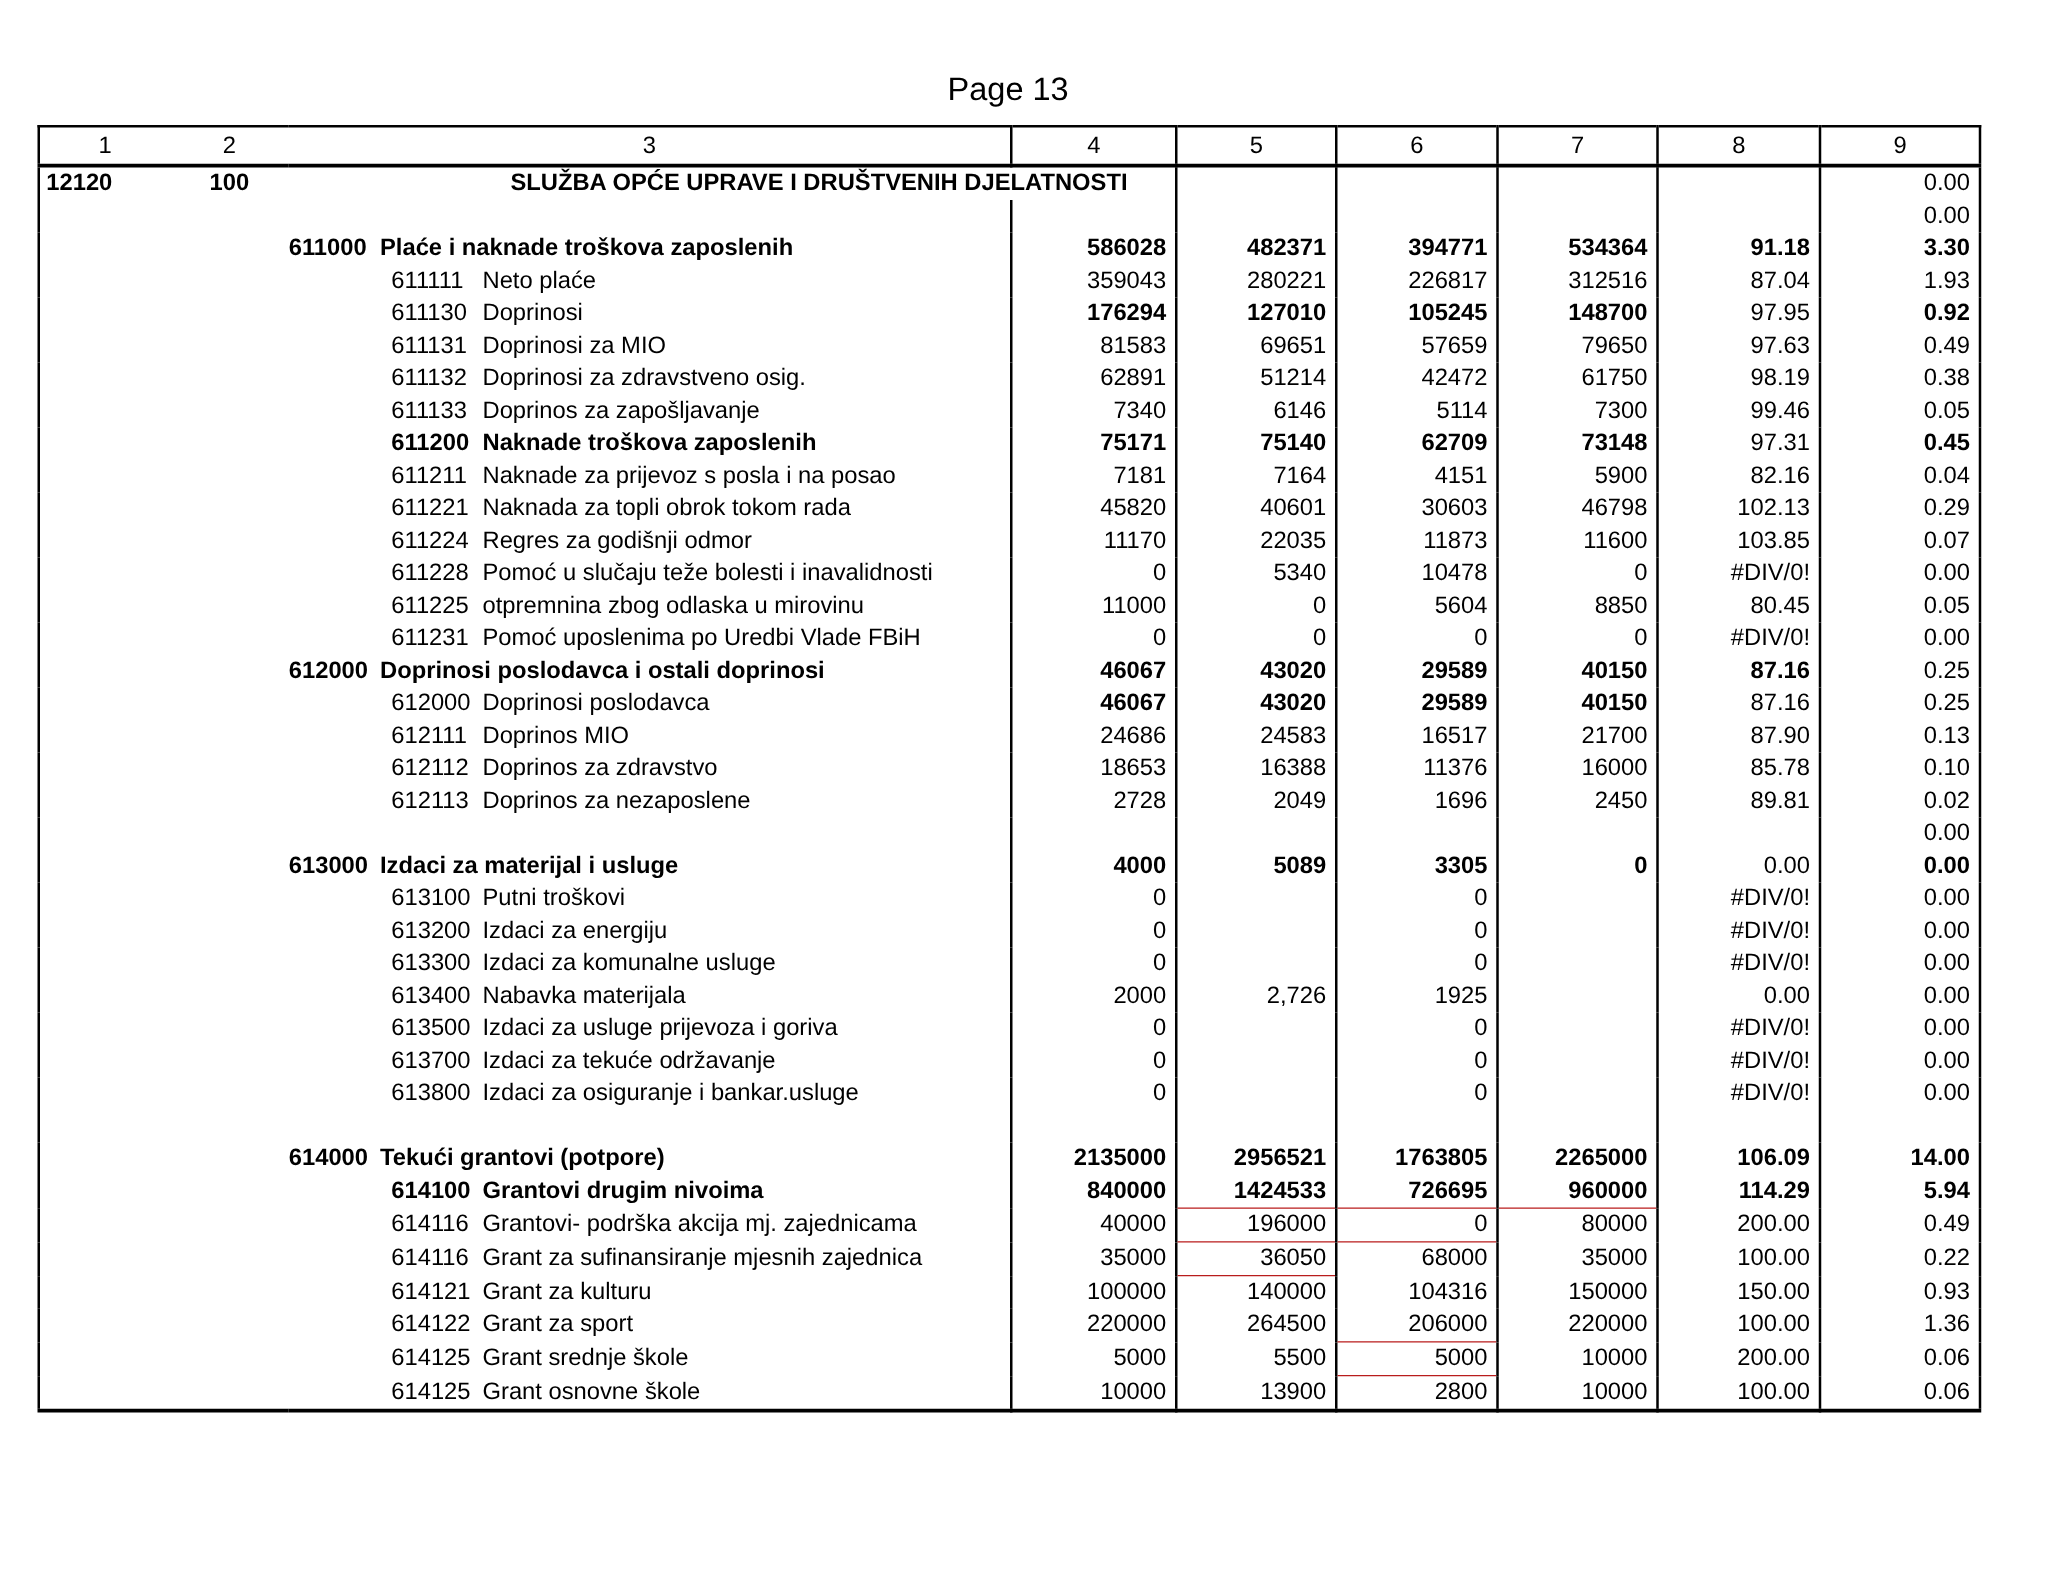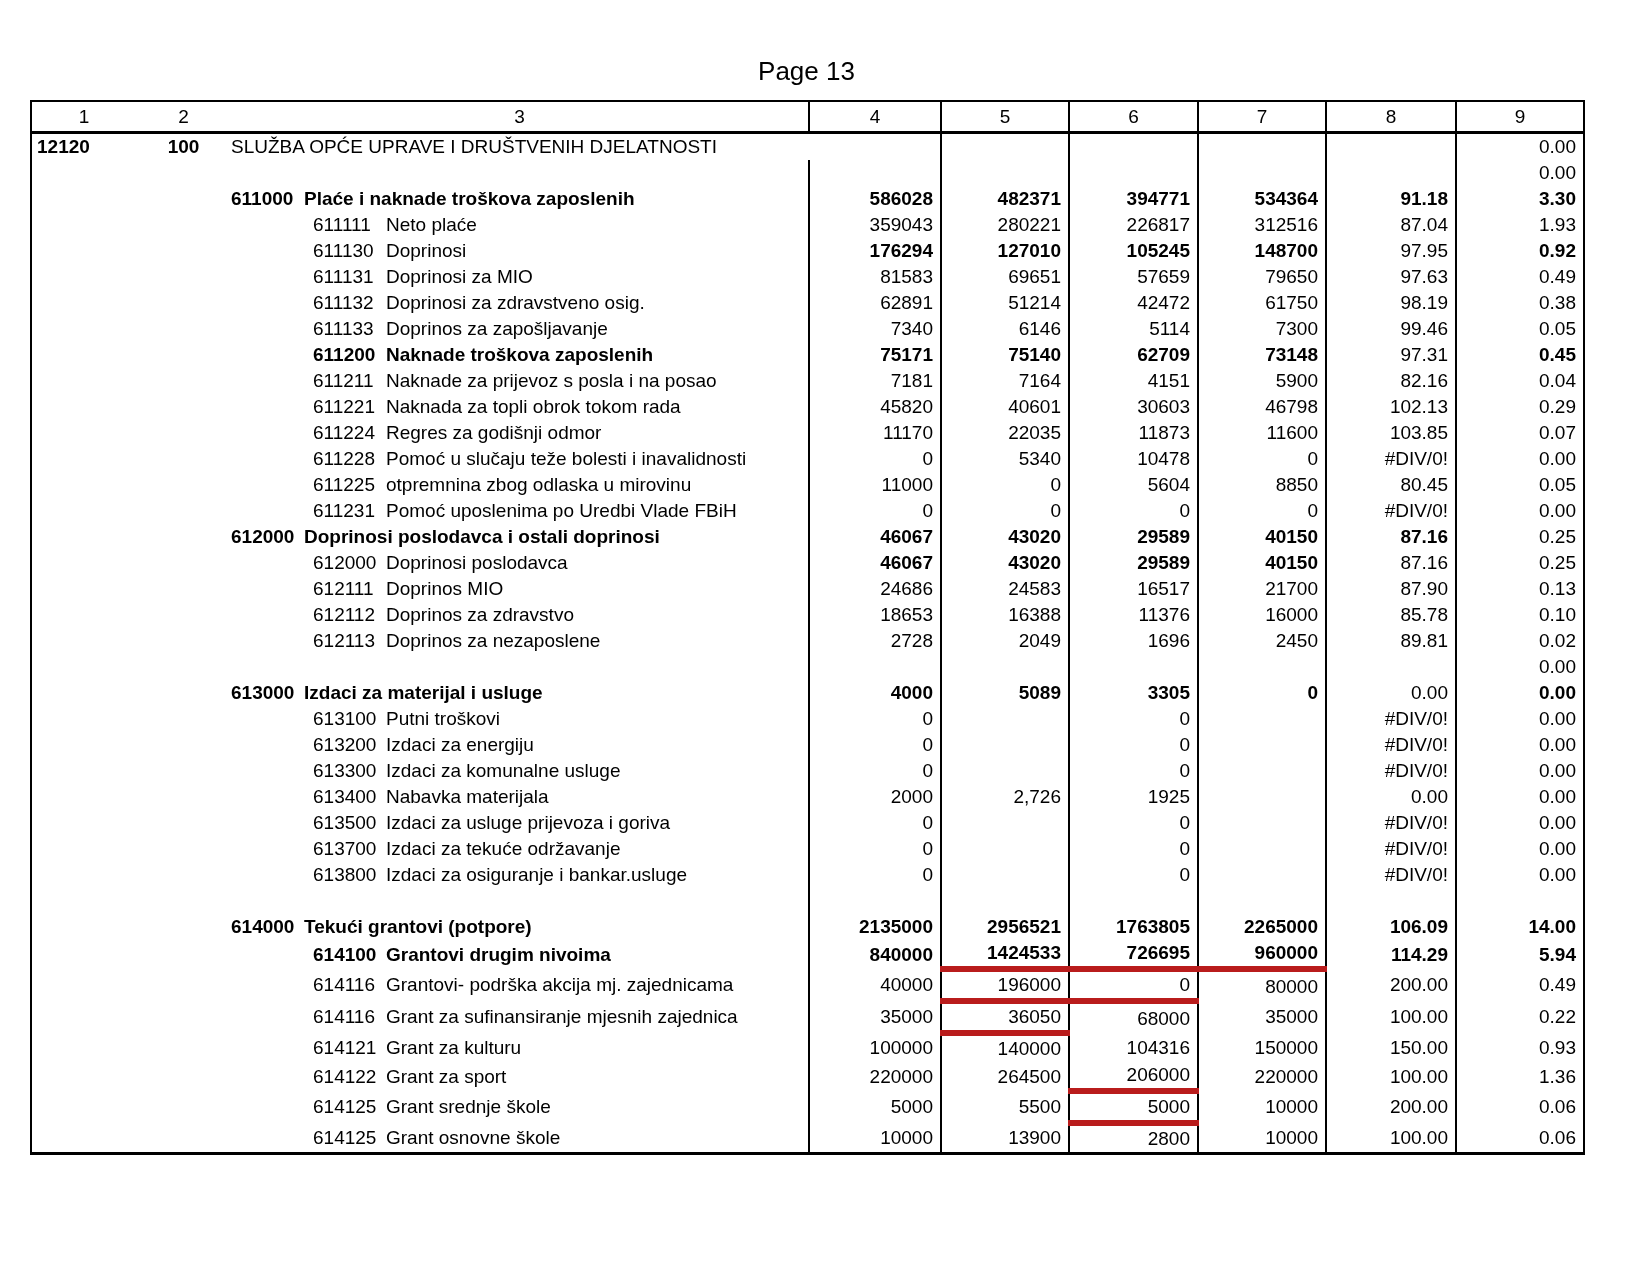--- a/index.html
+++ b/index.html
@@ -50,32 +50,32 @@
   td {
     padding: 0;
     line-height: 26px;
     white-space: nowrap;
     overflow: hidden;
     vertical-align: middle;
   }
   td.vb { border-left: 2px solid #000000; }
   td.num { text-align: right; padding-right: 7px; }
   td.bold, .bold { font-weight: bold; }
-  td.gt { border-top: 6px solid #b91c1c; }
+  td.gt { border-top: 1px solid #b91c1c; }
   td.c3 { overflow: visible; margin-top: 16px; }
   td.c3 .code {
     display: inline-block;
     min-width: 67px;
     margin-right: 6px;
   }
   td.c3.lvl2 { padding-left: 82px; }
   td.title-cell {
-    text-align: left;
-    font-weight: normal;
-    padding-right: 26px;
+    text-align: right;
+    font-weight: bold;
+    padding-right: 38px;
     overflow: visible;
   }
   .org-left {
     display: flex;
     justify-content: flex-start;
     padding: 0 26px 0 5px;
     font-weight: bold;
   }
   td.org2-cell { text-align: center; font-weight: bold; }
 </style>

